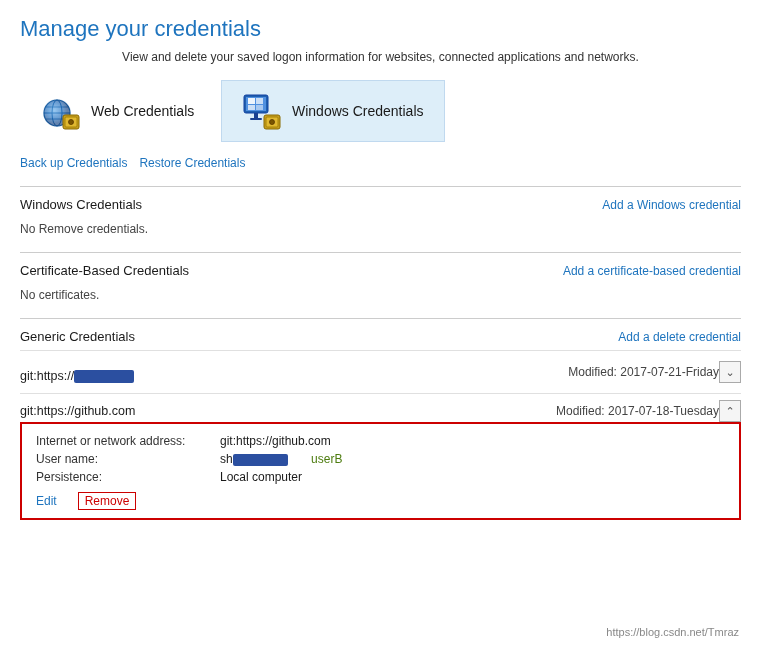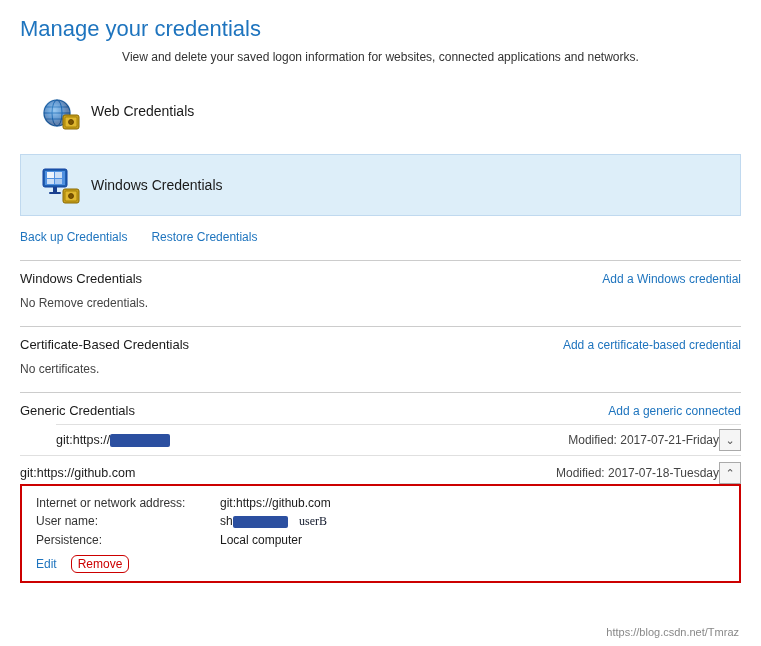--- a/index.html
+++ b/index.html
@@ -22,23 +22,22 @@
       margin-bottom: 8px;
     }
     .page-subtitle {
       font-size: 12px;
       color: #333;
       margin-bottom: 16px;
       text-align: center;
     }
     .tabs-row {
       display: flex;
-      gap: 12px;
+      gap: 1px;
       margin-bottom: 14px;
-      flex-direction: column;
     }
     .tab {
       display: flex;
       align-items: center;
       gap: 10px;
       padding: 10px 20px;
       cursor: pointer;
       border: 1px solid transparent;
       min-width: 200px;
     }
@@ -55,21 +54,21 @@
     .icon-web {
       width: 40px;
       height: 40px;
     }
     .icon-windows {
       width: 40px;
       height: 40px;
     }
     .backup-restore-row {
       display: flex;
-      gap: 12px;
+      gap: 0;
       margin-bottom: 16px;
     }
     .link-blue {
       color: #1e74be;
       cursor: pointer;
       text-decoration: none;
       font-size: 12px;
       margin-right: 12px;
     }
     .section {
@@ -94,25 +93,24 @@
       text-decoration: none;
     }
     .section-empty {
       font-size: 12px;
       color: #444;
       padding: 4px 0 6px 0;
     }
     .credential-row {
       display: flex;
       justify-content: space-between;
-      align-items: center;
-      padding: 4px 0;
+      align-items: flex-end;
+      padding: 10px 0;
       border-top: 1px solid #e0e0e0;
       cursor: pointer;
-      margin-left: 36px;
     }
     .credential-name {
       font-size: 12.5px;
       color: #1a1a1a;
     }
     .credential-name .redacted {
       display: inline-block;
       background: #2b4fa0;
       color: #2b4fa0;
       width: 60px;
@@ -162,41 +160,41 @@
       display: inline-block;
       background: #2b4fa0;
       color: #2b4fa0;
       width: 55px;
       height: 12px;
       vertical-align: middle;
       border-radius: 2px;
     }
     .edit-remove-row {
       display: flex;
-      gap: 14px;
+      gap: 21px;
       margin-top: 8px;
     }
     .btn-edit {
       font-size: 12px;
       color: #1e74be;
       cursor: pointer;
       text-decoration: none;
       background: none;
       border: none;
       padding: 0;
     }
     .btn-remove {
       font-size: 12px;
       color: #cc0000;
       cursor: pointer;
       text-decoration: none;
       background: none;
       border: 1px solid #cc0000;
       padding: 1px 6px;
-      border-radius: 6px;
+      border-radius: 0;
     }
     .watermark {
       position: fixed;
       bottom: 8px;
       right: 22px;
       font-size: 11px;
       color: #888;
     }
     .expanded-credential-header {
       display: flex;
@@ -285,21 +283,21 @@
     <div class="section-header">
       <span class="section-title">Certificate-Based Credentials</span>
       <a class="section-add-link">Add a certificate-based credential</a>
     </div>
     <div class="section-empty">No certificates.</div>
   </div>
 
   <div class="section">
     <div class="section-header">
       <span class="section-title">Generic Credentials</span>
-      <a class="section-add-link">Add a generic connected</a>
+      <a class="section-add-link">Add a delete credential</a>
     </div>
 
     <div class="credential-row">
       <span class="credential-name">
         <span>git:https://</span><span class="redacted"></span>
       </span>
       <div class="credential-right">
         <span>Modified:  2017-07-21-Friday</span>
         <div class="chevron-btn">⌄</div>
       </div>
@@ -316,21 +314,21 @@
 
       <div class="expanded-box">
         <div class="detail-row">
           <span class="detail-label">Internet or network address:</span>
           <span class="detail-value">git:https://github.com</span>
         </div>
         <div class="detail-row">
           <span class="detail-label">User name:</span>
           <span class="detail-value">
             sh<span class="redacted-sm"></span>
-            <span style="color:#0f172a; margin-left:8px;font-family:Liberation Serif, serif;">userB</span>
+            <span style="color:#4d7c0f; margin-left:20px;">userB</span>
           </span>
         </div>
         <div class="detail-row">
           <span class="detail-label">Persistence:</span>
           <span class="detail-value">Local computer</span>
         </div>
         <div class="edit-remove-row">
           <button class="btn-edit">Edit</button>
           <button class="btn-remove">Remove</button>
         </div>

